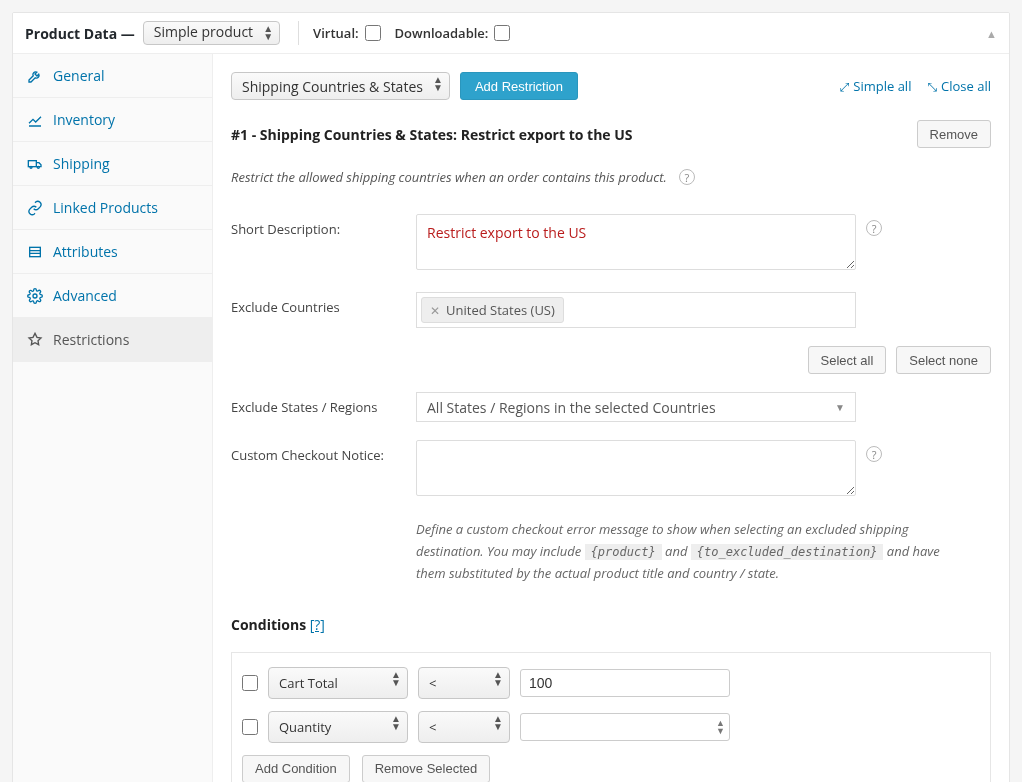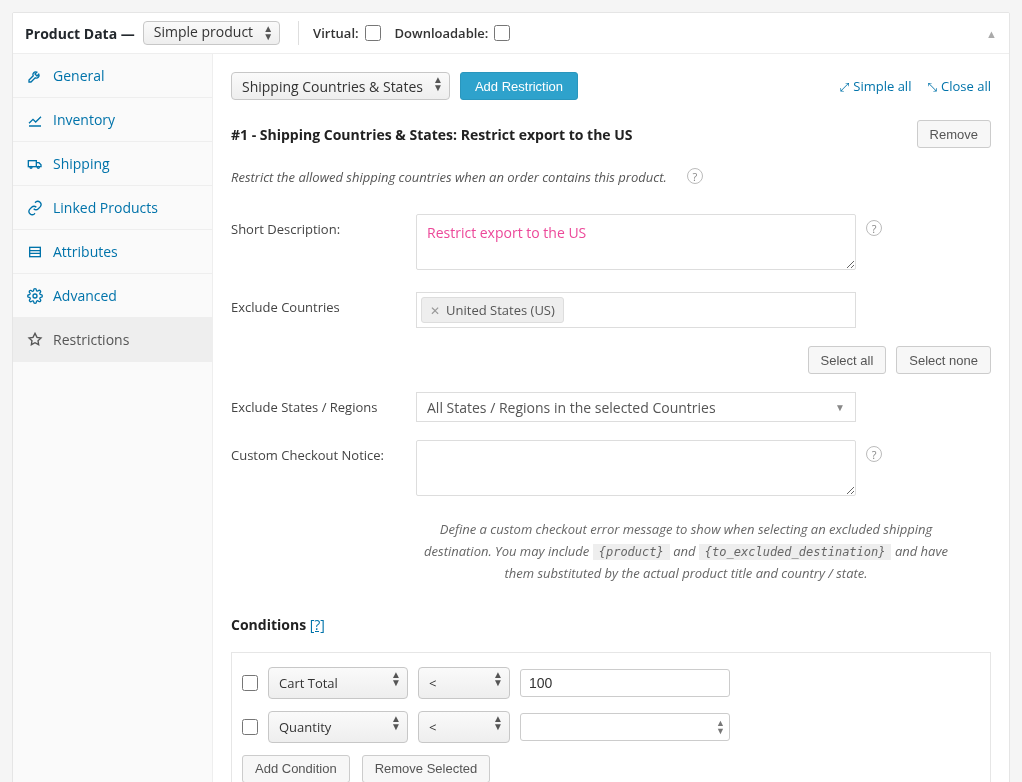--- a/index.html
+++ b/index.html
@@ -123,38 +123,38 @@
   }
   .btn-secondary {
     height: 28px; padding: 0 12px;
     background: #f7f7f7;
     border: 1px solid #ccc;
     color: #555; font-size: 13px;
     border-radius: 3px; cursor: pointer;
   }
   .info-text {
     font-style: italic; color: #555; font-size: 13px;
-    display: flex; gap:20px; margin-bottom: 28px;
+    display: flex; align-items:center; gap:12px; margin-bottom: 28px;
   }
   .help-q {
     display:inline-flex; width:16px; height:16px; border:1px solid #bbb;
     border-radius:50%; font-size:11px; align-items:center; justify-content:center;
     color:#888; font-style:normal;
   }
   .field-row {
     display: flex; align-items: flex-start; margin-bottom: 18px;
   }
   .field-label {
     width: 185px; font-size: 13px; color: #444; padding-top: 6px;
   }
   .field-input { flex: 1; max-width: 440px; position:relative; }
   .textarea {
     width: 100%; min-height: 44px; padding: 8px 10px;
     border: 1px solid #ddd; border-radius: 2px;
-    font-size: 14px; color: #ec4899; resize: vertical;
+    font-size: 14px; color: #b91c1c; resize: vertical;
     font-family: inherit;
   }
   .tag-box {
     width: 100%; min-height: 32px; padding: 4px;
     border: 1px solid #ddd; display:flex; flex-wrap:wrap; gap:4px;
   }
   .tag {
     display:inline-flex; align-items:center; gap:6px;
     background:#eee; border:1px solid #ddd; border-radius:3px;
     padding: 3px 8px; font-size:13px; color:#555;
@@ -165,21 +165,20 @@
   }
   .select-wide {
     width:100%; height:30px; border:1px solid #ddd; padding:0 28px 0 10px;
     font-size:14px; color:#555; position:relative; display:flex; align-items:center;
     background:#fff;
   }
   .select-wide .caret { position:absolute; right:10px; color:#888; font-size:10px; }
   .custom-notice-hint {
     font-style: italic; color:#666; font-size:13px; line-height:1.7;
     max-width: 540px;
-    text-align: center;
   }
   .code-chip {
     background:#eee; padding:1px 6px; font-family: Menlo, monospace;
     font-size:12px; font-style:italic; color:#666;
   }
   .conditions-title {
     font-size:14px; font-weight:700; color:#222; margin: 30px 0 18px 0;
   }
   .conditions-title .q { color:#0073aa; font-weight:400; font-size:14px; }
   .conditions-box {

